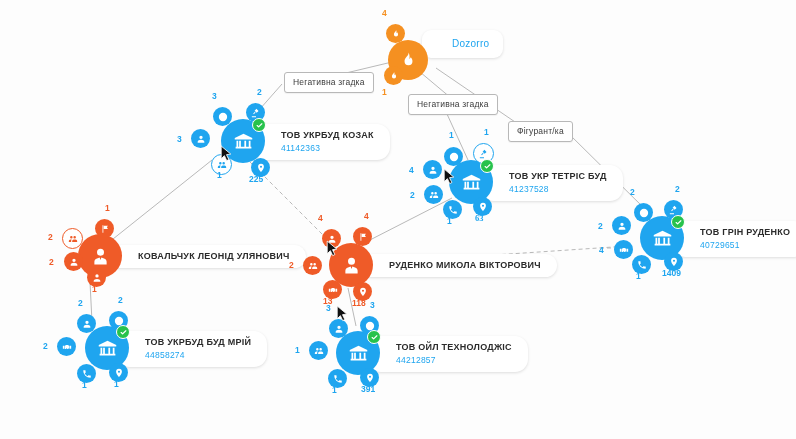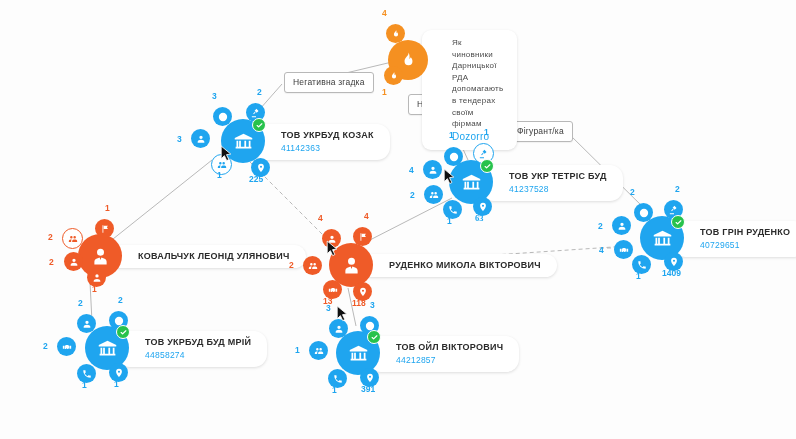--- a/index.html
+++ b/index.html
@@ -194,21 +194,20 @@
   </svg>
 
   <div class="edge-label" style="left:284px; top:72px;">Негативна згадка</div>
 
   <div class="edge-label" style="left:408px; top:94px;">Негативна згадка</div>
 
   <div class="edge-label" style="left:508px; top:121px;">Фігурант/ка</div>
 
   <div class="node" style="left:408px; top:60px;">
     <div class="pill news-pill" style="left:14px; top:-30px;">
-      <span class="title">Як чиновники Дарницької РДА допомагають в тендерах своїм фірмам</span>
       <span class="code">Dozorro</span>
     </div>
     <div class="core news">
       <svg width="19" height="19" viewBox="0 0 24 24" fill="#ffffff">
         <path d="M12 2c.5 3-1.6 4.2-2.9 5.8C7.6 9.6 7 11.2 7 13a5 5 0 0 0 10 0c0-2.1-1-3.6-2.2-5-.3 1-.9 1.7-1.7 2.1.6-2.6.2-5.6-1.1-8.1z"></path>
       </svg>
     </div>
 
     <div class="sat amber" style="left:-22px; top:-36px;">
       <svg width="10" height="10" viewBox="0 0 24 24" fill="#ffffff">
@@ -546,21 +545,21 @@
     <div class="sat blue" style="left:2px; top:15px;">
       <svg width="10" height="10" viewBox="0 0 24 24" fill="#ffffff">
           <path d="M12 2a7 7 0 0 0-7 7c0 5 7 13 7 13s7-8 7-13a7 7 0 0 0-7-7zm0 9.5A2.5 2.5 0 1 1 12 6.5a2.5 2.5 0 0 1 0 5z"></path>
         </svg>
     </div>
     <div class="cnt blue" style="left:7px; top:31px;">1</div>
   </div>
 
   <div class="node" style="left:358px; top:353px;">
     <div class="pill" style="left:10px; top:-17px;">
-      <span class="title">ТОВ ОЙЛ ВІКТОРОВИЧ</span>
+      <span class="title">ТОВ ОЙЛ ТЕХНОЛОДЖІС</span>
       <span class="code">44212857</span>
     </div>
     <div class="core company">
       <svg width="21" height="21" viewBox="0 0 24 24" fill="#ffffff">
         <path d="M12 3 2 8v1.6h20V8zM4 11v7H3v2h18v-2h-1v-7h-2v7h-3v-7h-2v7H9v-7H7v7H6v-7z"></path>
       </svg>
     </div>
     <div class="verified">
       <svg width="7" height="7" viewBox="0 0 24 24" fill="none" stroke="#ffffff" stroke-width="4" stroke-linecap="round" stroke-linejoin="round">
           <path d="M4 12l5 5L20 6"></path>

